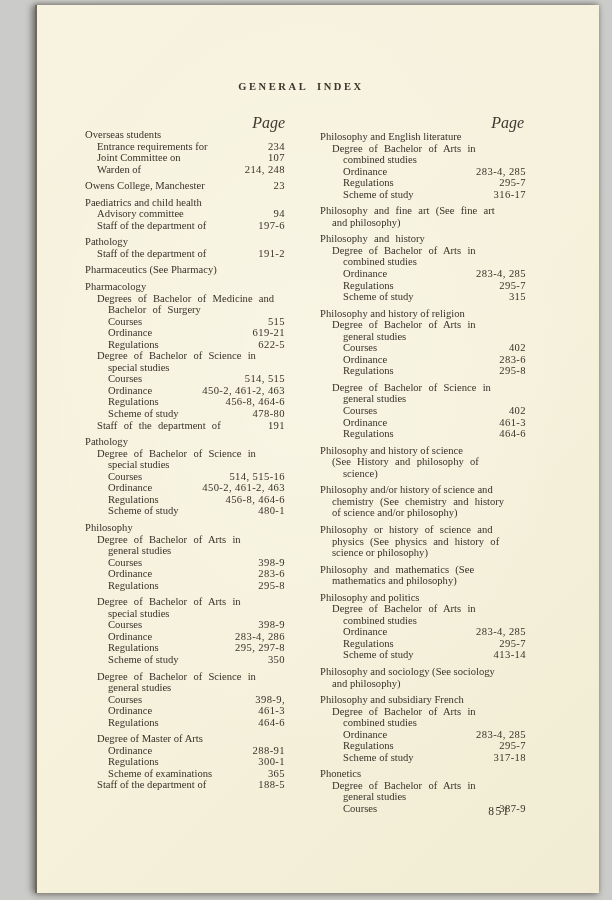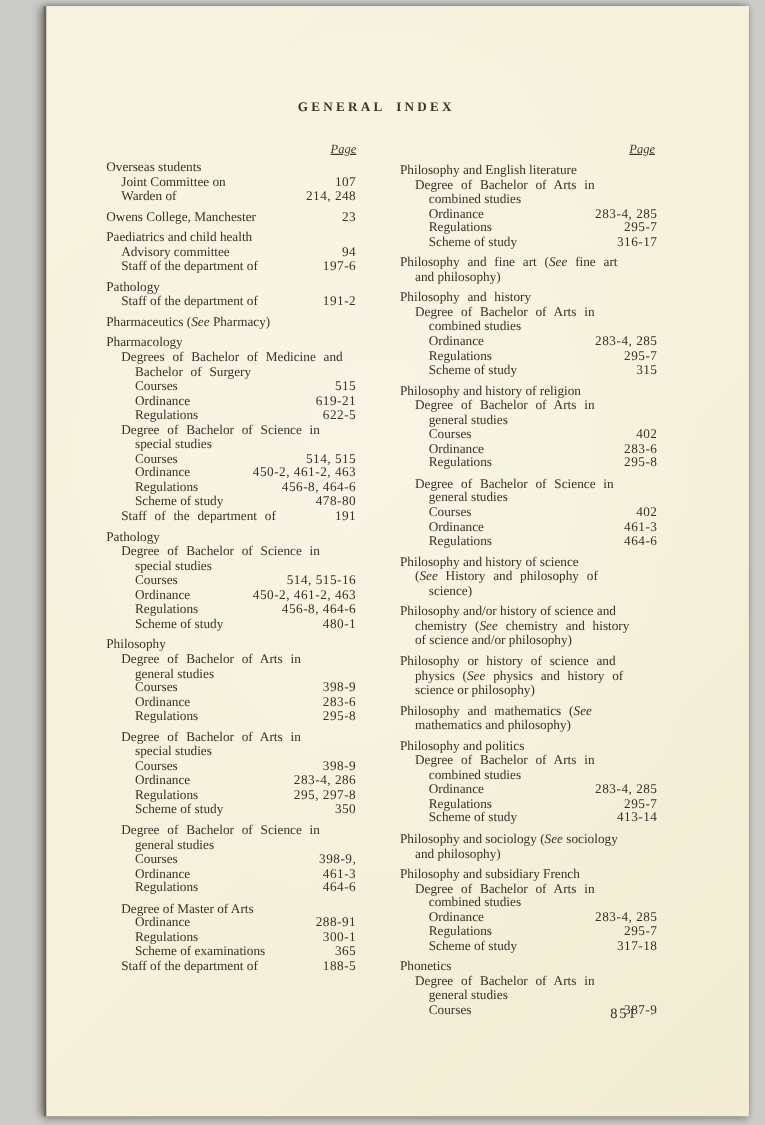--- a/index.html
+++ b/index.html
@@ -18,55 +18,58 @@
     box-shadow:-4px 0 6px rgba(40,35,25,0.35), 0 -2px 4px rgba(60,55,45,0.25), 0 3px 6px rgba(60,55,45,0.3);
     color:#38322a;
   }
   .running-head{
     position:absolute;top:76px;left:0;width:528px;text-align:center;
     font-size:10.5px;letter-spacing:2.6px;word-spacing:4px;color:#3a342b;
     font-weight:bold;font-variant:small-caps;
   }
   
   .page-label{
-    position:absolute;top:109px;font-style:italic;font-size:10px;color:#3f3930;
+    position:absolute;top:109px;font-style:italic;font-size:16px;color:#3f3930;
     text-align:right;
-    text-decoration:underline;
   }
   .page-label.pl-left{left:48px;width:200px;}
   .page-label.pl-right{left:280px;width:207px;}
   .col{position:absolute;font-size:10.6px;line-height:11.55px;color:#38322a;}
   .colL{left:48px;top:124px;width:200px;}
   .colR{left:283px;top:126px;width:206px;}
   .row{display:flex;align-items:baseline;white-space:nowrap;}
   .row.gap{margin-top:5px;text-align:center;}
   .row .t{flex:0 1 auto;}
   .row .n{margin-left:auto;padding-left:5px;letter-spacing:0.4px;}
   .row.ind1 .t{padding-left:12px;}
   .row.ind2 .t{padding-left:23px;}
   .row.just .t{word-spacing:0.34em;}
-  .it{font-style:italic;margin-top:32px;}
+  .it{margin-top:32px;}
   .folio{
     position:absolute;left:448px;top:800px;width:28px;text-align:center;
     font-size:11.5px;letter-spacing:1.5px;color:#38322a;
   }
 </style>
 </head>
 <body>
 
 <div class="stage">
   <div class="sheet">
     <div class="running-head">GENERAL INDEX</div>
     <div class="page-label pl-left">Page</div>
     <div class="page-label pl-right">Page</div>
     <div class="col colL" id="col-left">
         <div class="row ind0">
           <span class="t"><span>Overseas students</span></span>
         </div>
         <div class="row ind1">
+          <span class="t"><span>Entrance requirements for</span></span>
+          <span class="n">234</span>
+        </div>
+        <div class="row ind1">
           <span class="t"><span>Joint Committee on</span></span>
           <span class="n">107</span>
         </div>
         <div class="row ind1">
           <span class="t"><span>Warden of</span></span>
           <span class="n">214, 248</span>
         </div>
         <div class="row ind0 gap">
           <span class="t"><span>Owens College, Manchester</span></span>
           <span class="n">23</span>

